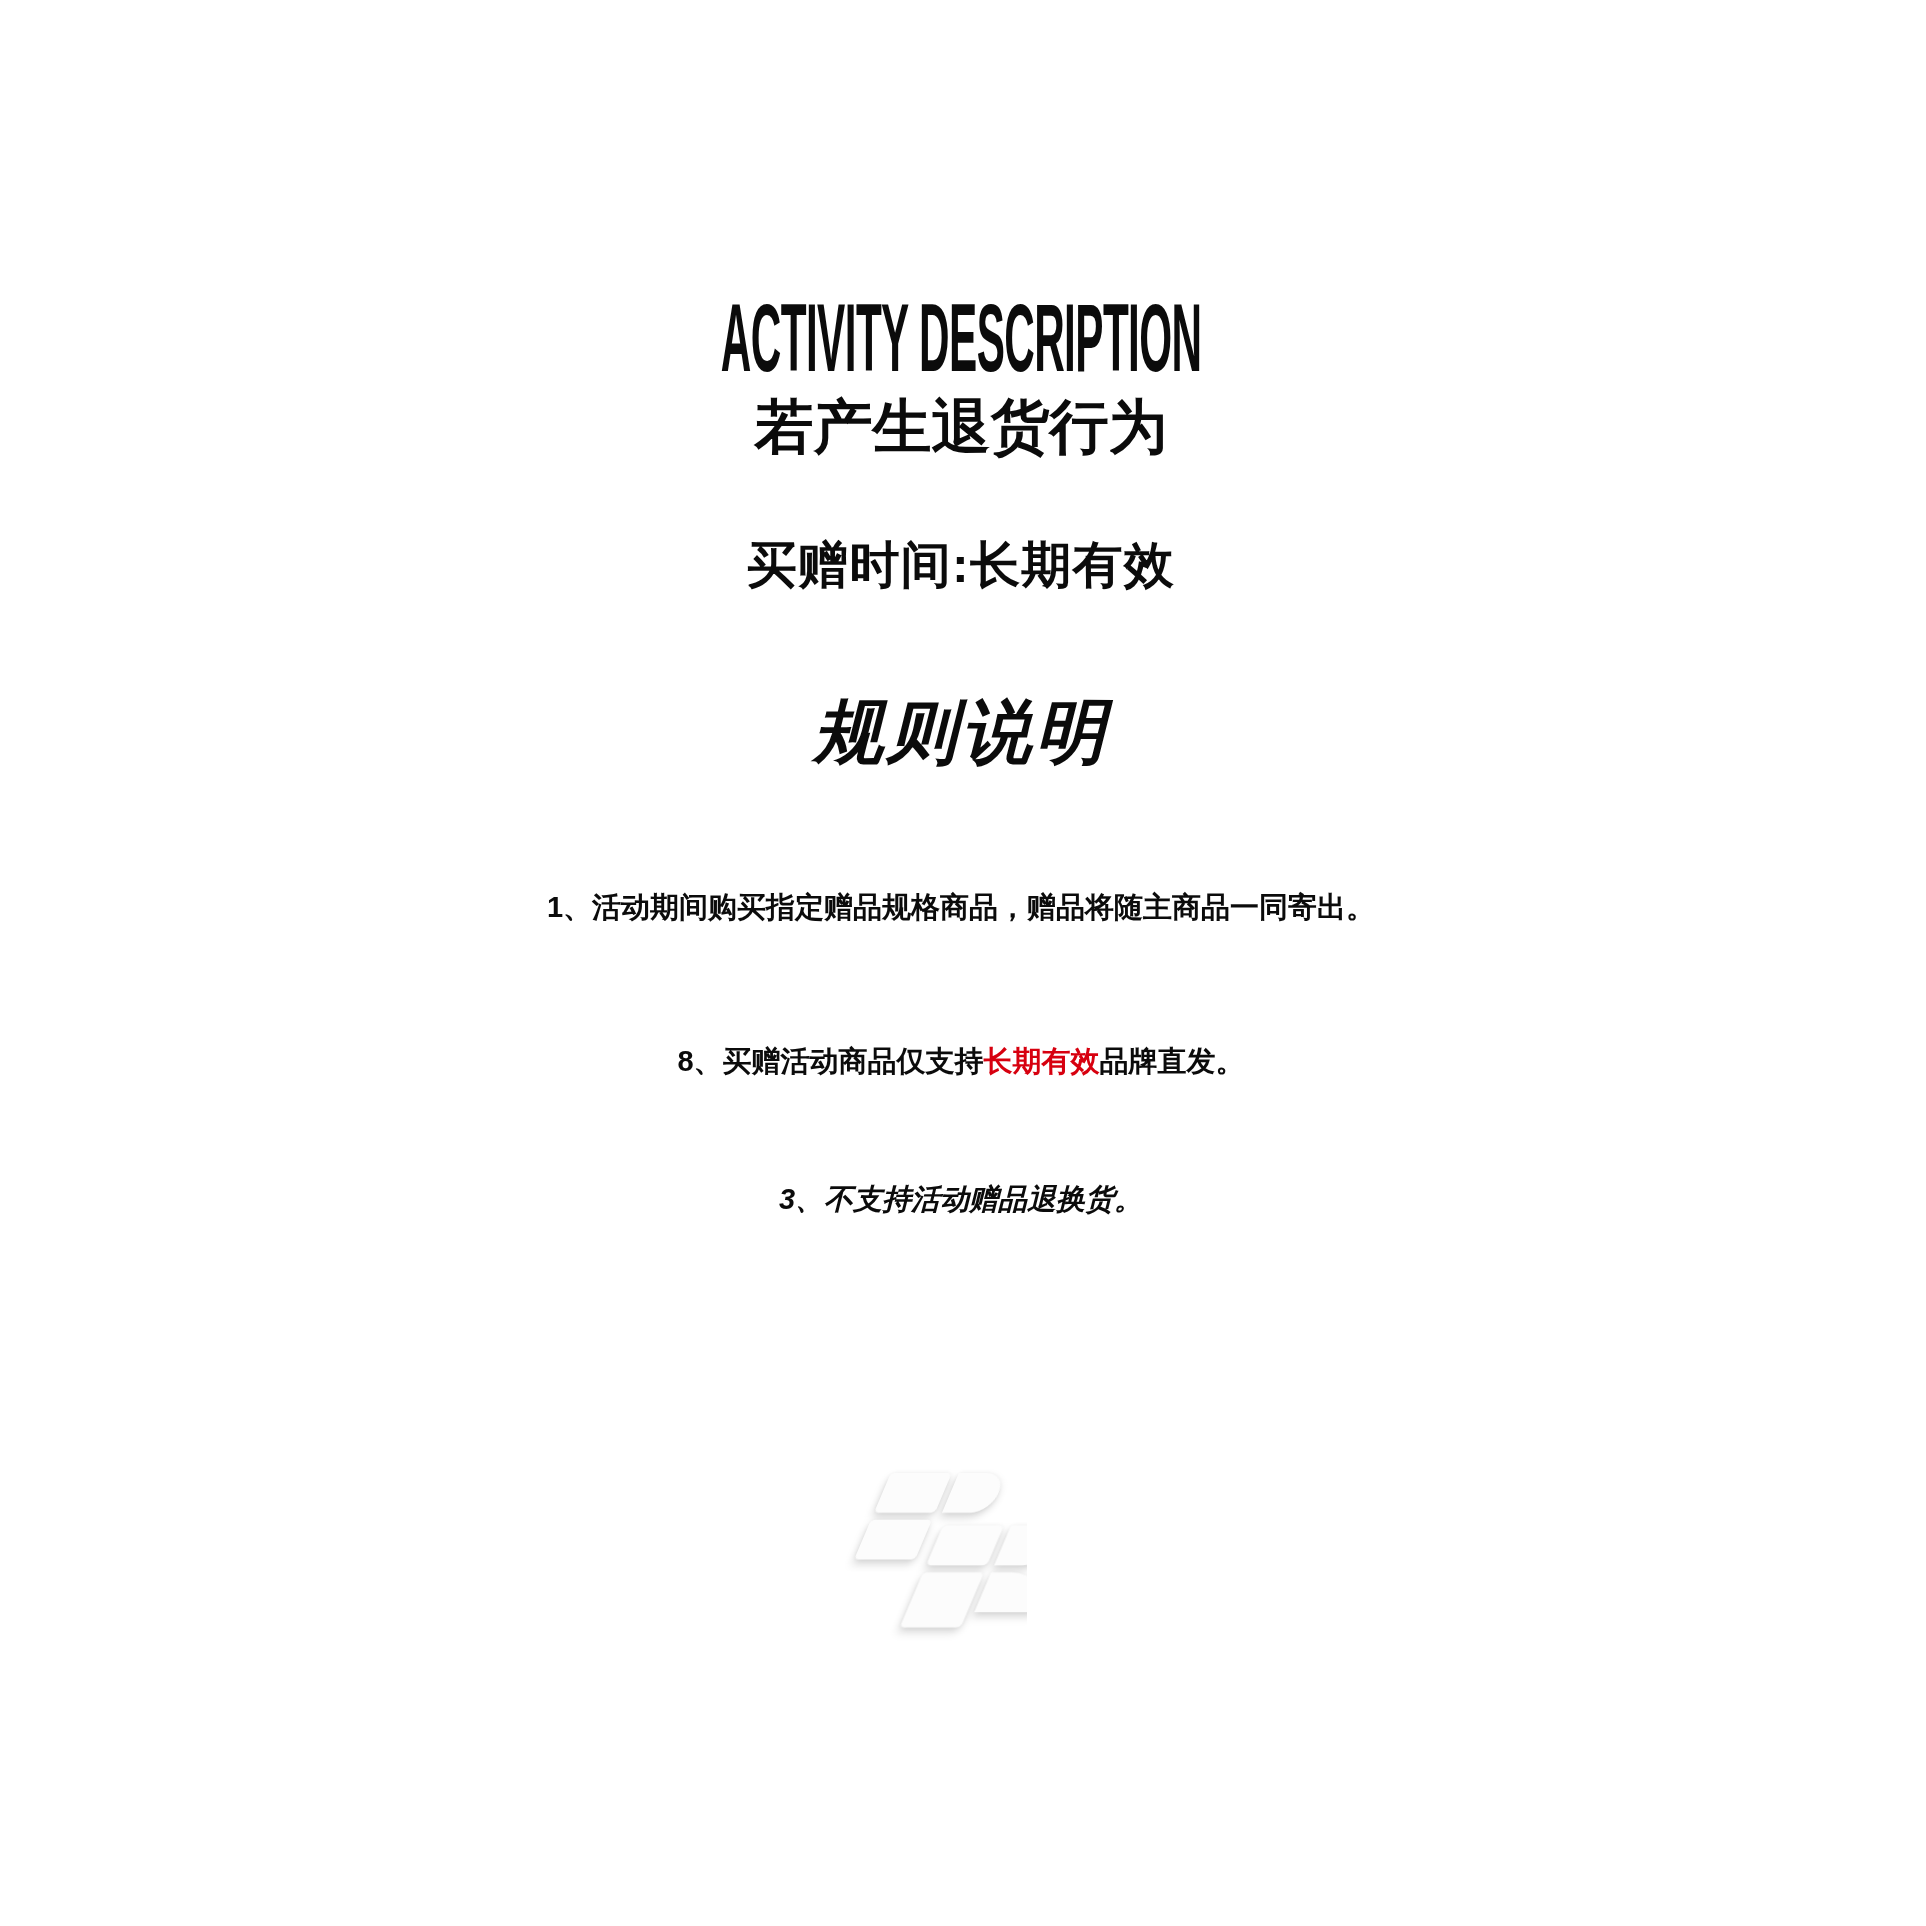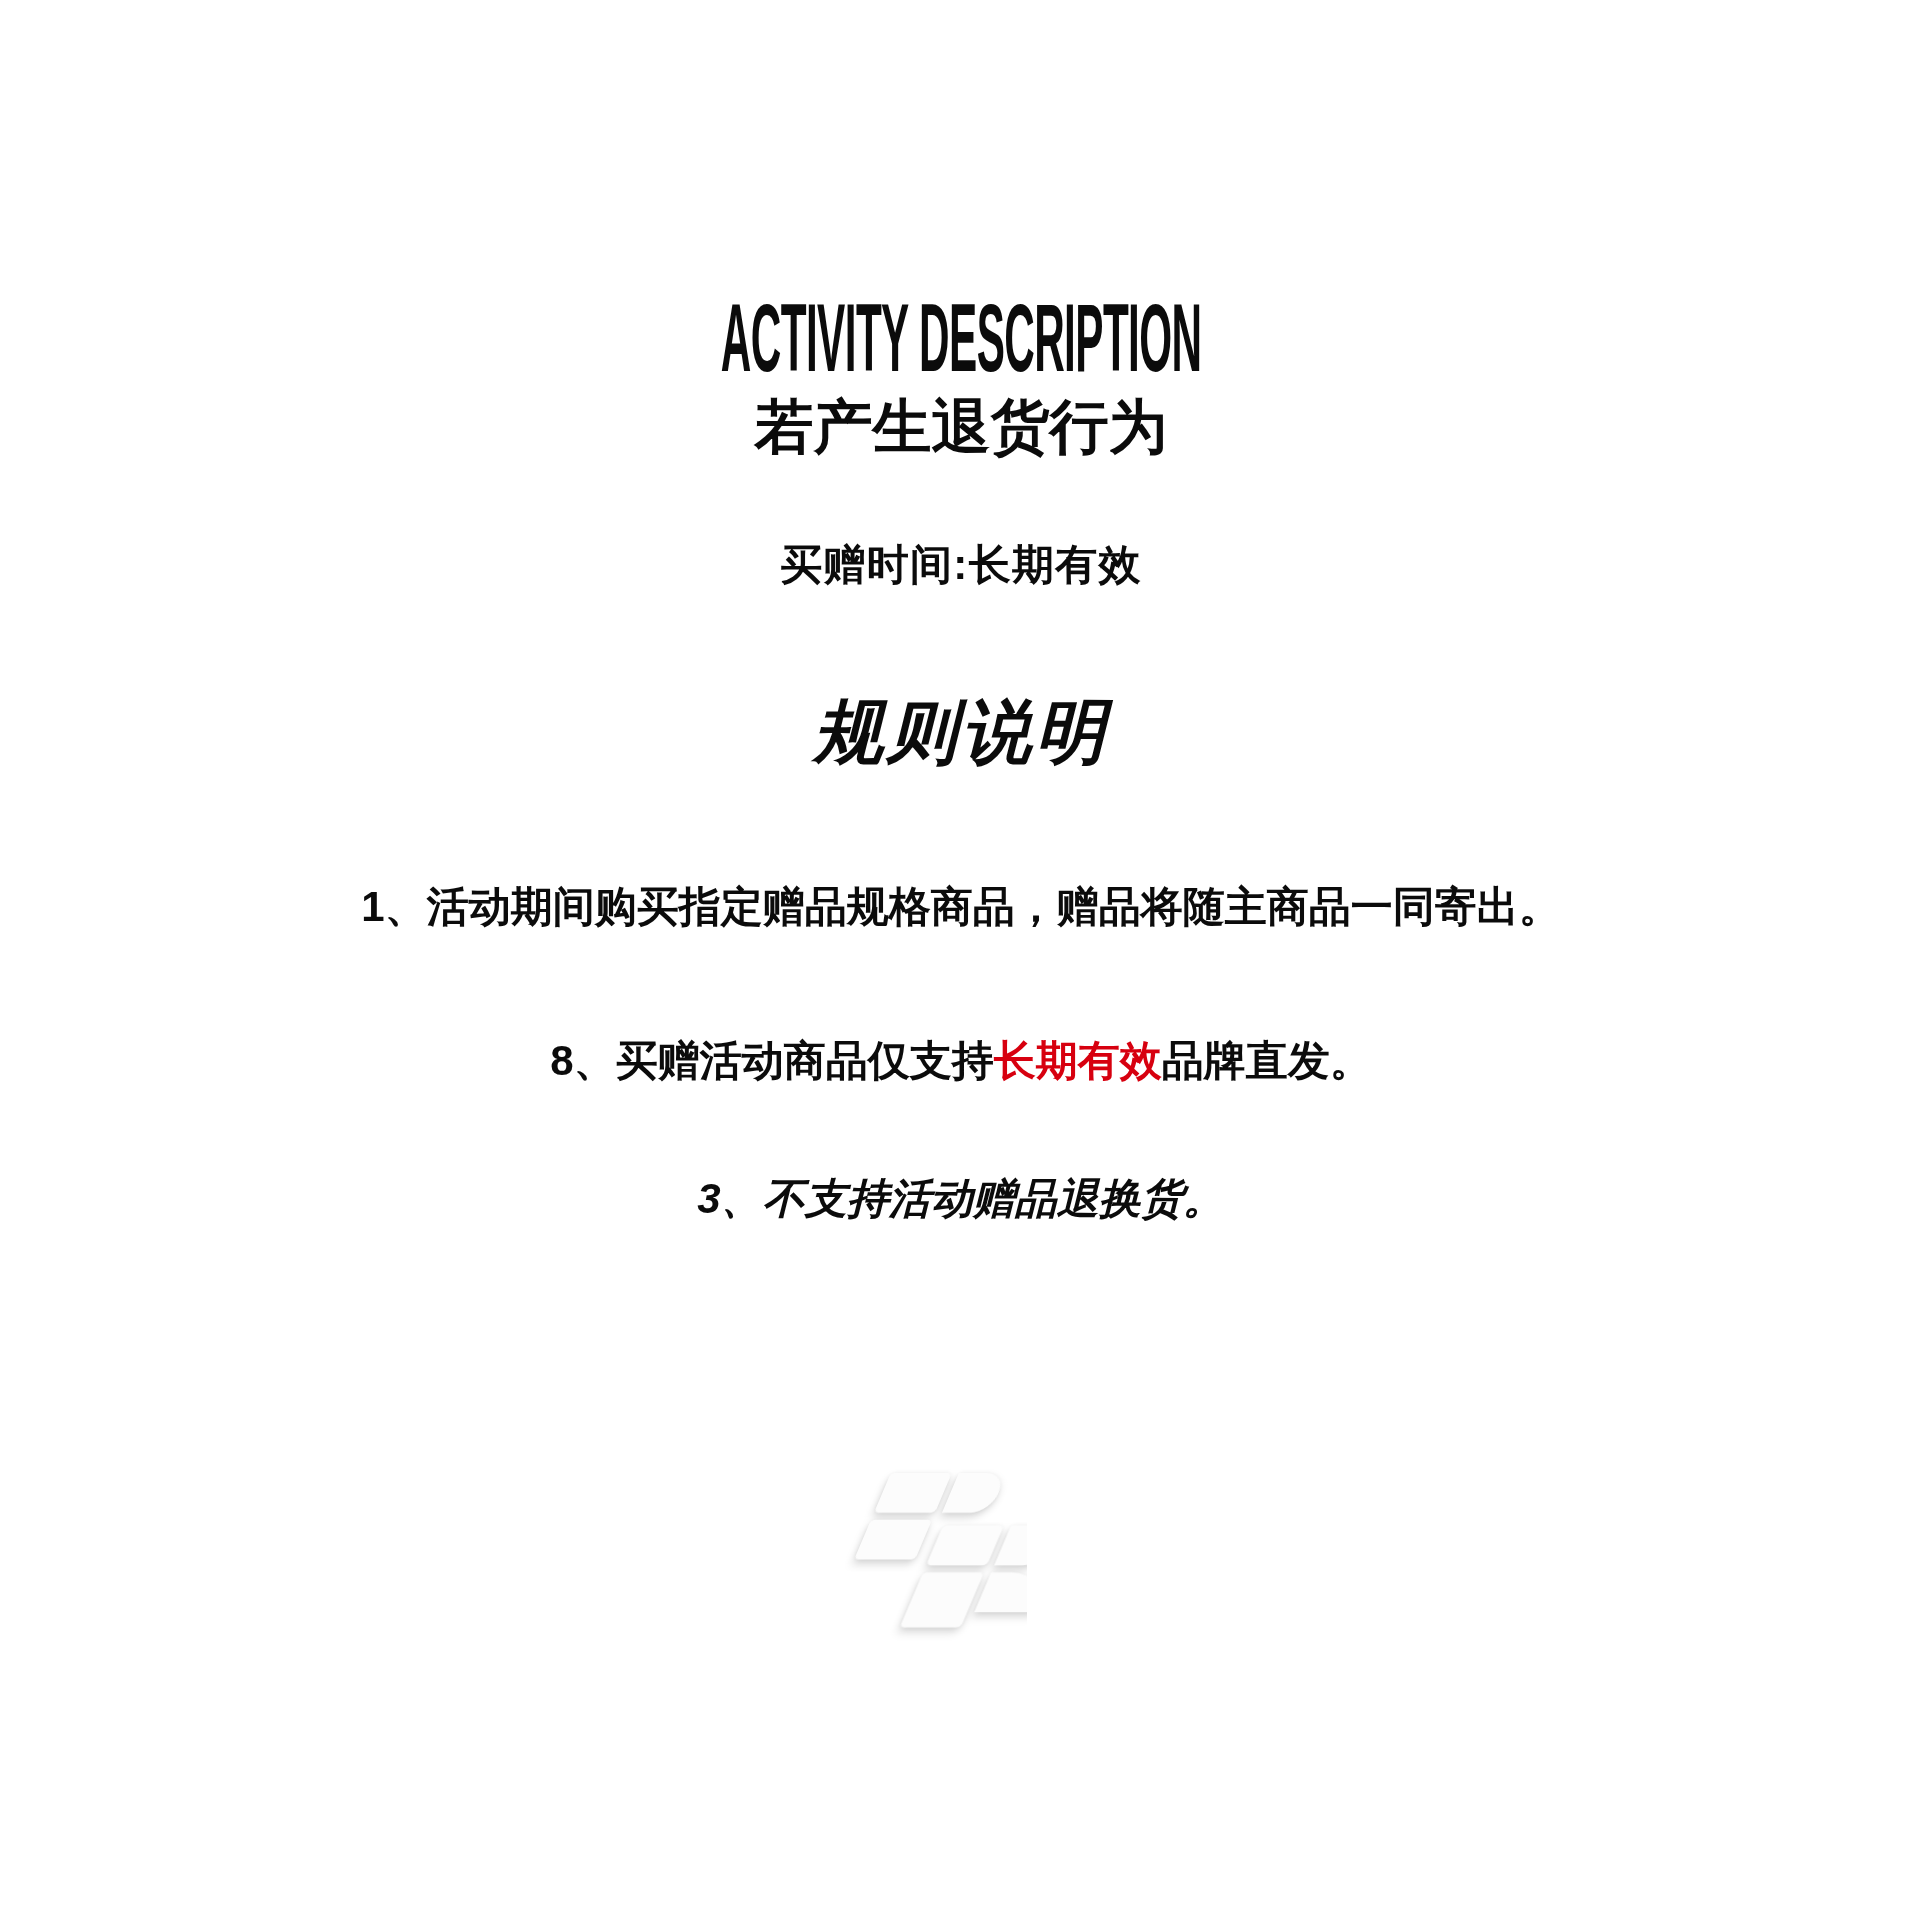--- a/index.html
+++ b/index.html
@@ -31,31 +31,31 @@
     transform:scaleX(0.44);
     transform-origin:center center;
     font-weight:700;
   }
   .title-zh{
     top:397px;
     font-size:59px;line-height:60px;
   }
   .validity{
     top:537px;
-    font-size:42px;line-height:56px;
+    font-size:50px;line-height:56px;
     letter-spacing:1.3px;
   }
   .section-title{
     top:693px;
     font-size:70px;line-height:78px;
     letter-spacing:3.9px;
     font-style:italic;
   }
   .rule{
-    font-size:42px;line-height:44px;
+    font-size:29px;line-height:44px;
   }
   .rule-1{top:885px;}
   .rule-2{top:1039px;}
   .rule-3{top:1177px;font-style:italic;}
   .rule-4{top:1325px;}
   .hl{color:var(--accent,#d7000f);}
   .watermark{
     position:absolute;
     left:815px;top:1464px;
     width:212px;height:186px;

